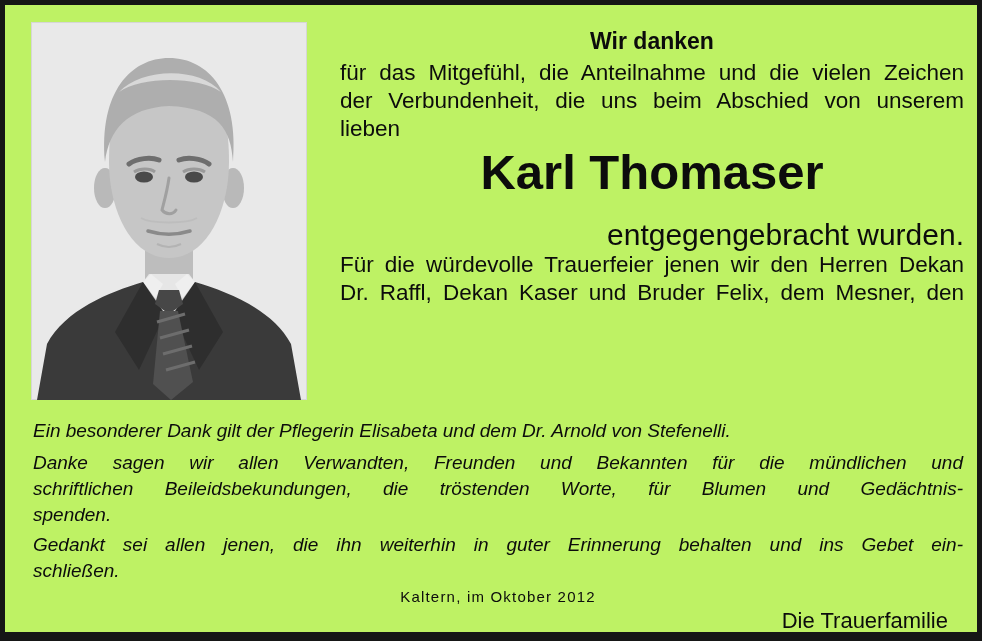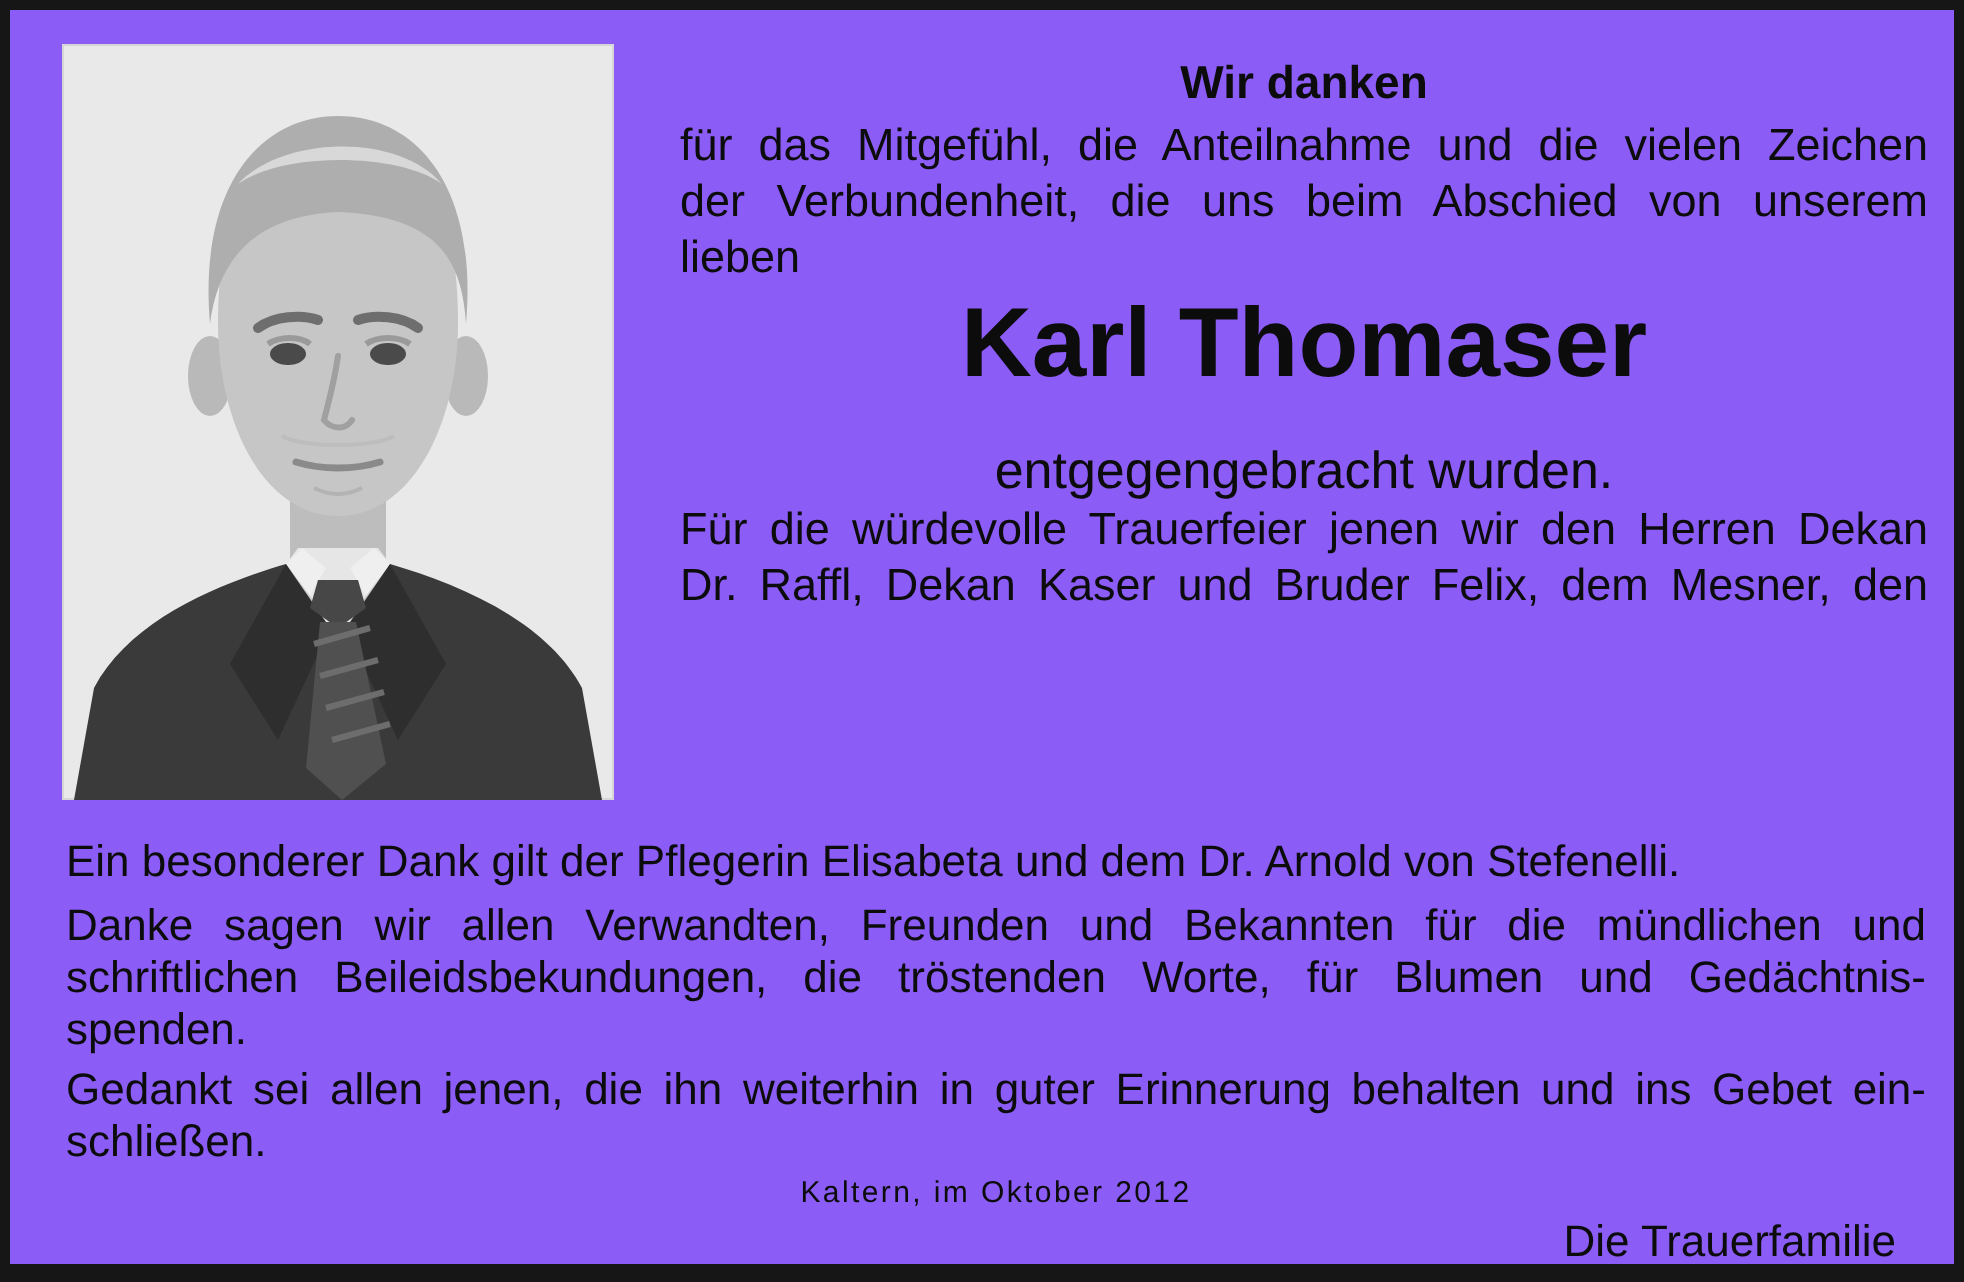--- a/index.html
+++ b/index.html
@@ -1,21 +1,21 @@
 <!DOCTYPE html>
 <html><head>
 <meta charset="utf-8">
 <style>
   html,body{margin:0;padding:0;background:#ffffff;}
   body{width:982px;height:641px;overflow:hidden;}
   .card{
     position:relative;
     width:982px;height:641px;
     box-sizing:border-box;
-    background:#8b5cf6;
+    background:#bef264;
     border:5px solid #161616;
     border-bottom-width:9px;
     font-family:"Liberation Sans", sans-serif;
     color:#0c0c0c;
   }
   .photo{
     position:absolute;left:26px;top:17px;
     width:276px;height:378px;
     background:#eaeaea;
   }
@@ -31,28 +31,28 @@
     font-size:22.5px;line-height:28px;
     text-align:justify;text-align-last:justify;
     white-space:normal;
   }
   .bodyline.last{text-align:left;text-align-last:left;}
   .intro{margin-top:4px;}
   .name{
     font-size:49px;font-weight:bold;line-height:54px;
     text-align:center;margin-top:2px;letter-spacing:0px;
   }
-  .after-name{margin-top:22px;font-size:26px;line-height:28px;text-align:center;}
+  .after-name{margin-top:22px;font-size:30px;line-height:28px;text-align:right;}
   .para{margin-top:2px;}
   .bottom-block{
     position:absolute;left:28px;top:413px;width:930px;
   }
   .fullline{
-    font-size:22px;line-height:26px;
-    text-align:justify;text-align-last:justify;
+    font-size:19px;line-height:26px;
+    text-align:justify;text-align-last:justify;font-style:italic;
   }
   .fullline.last{text-align:left;text-align-last:left;}
   .full-para{margin-top:6px;}
   .full-para.first{margin-top:0;}
   .full-para.tight{margin-top:4px;}
   .dateline{
     font-size:15px;line-height:26px;letter-spacing:1.2px;
     text-align:center;margin-top:0px;
   }
   .signature{

